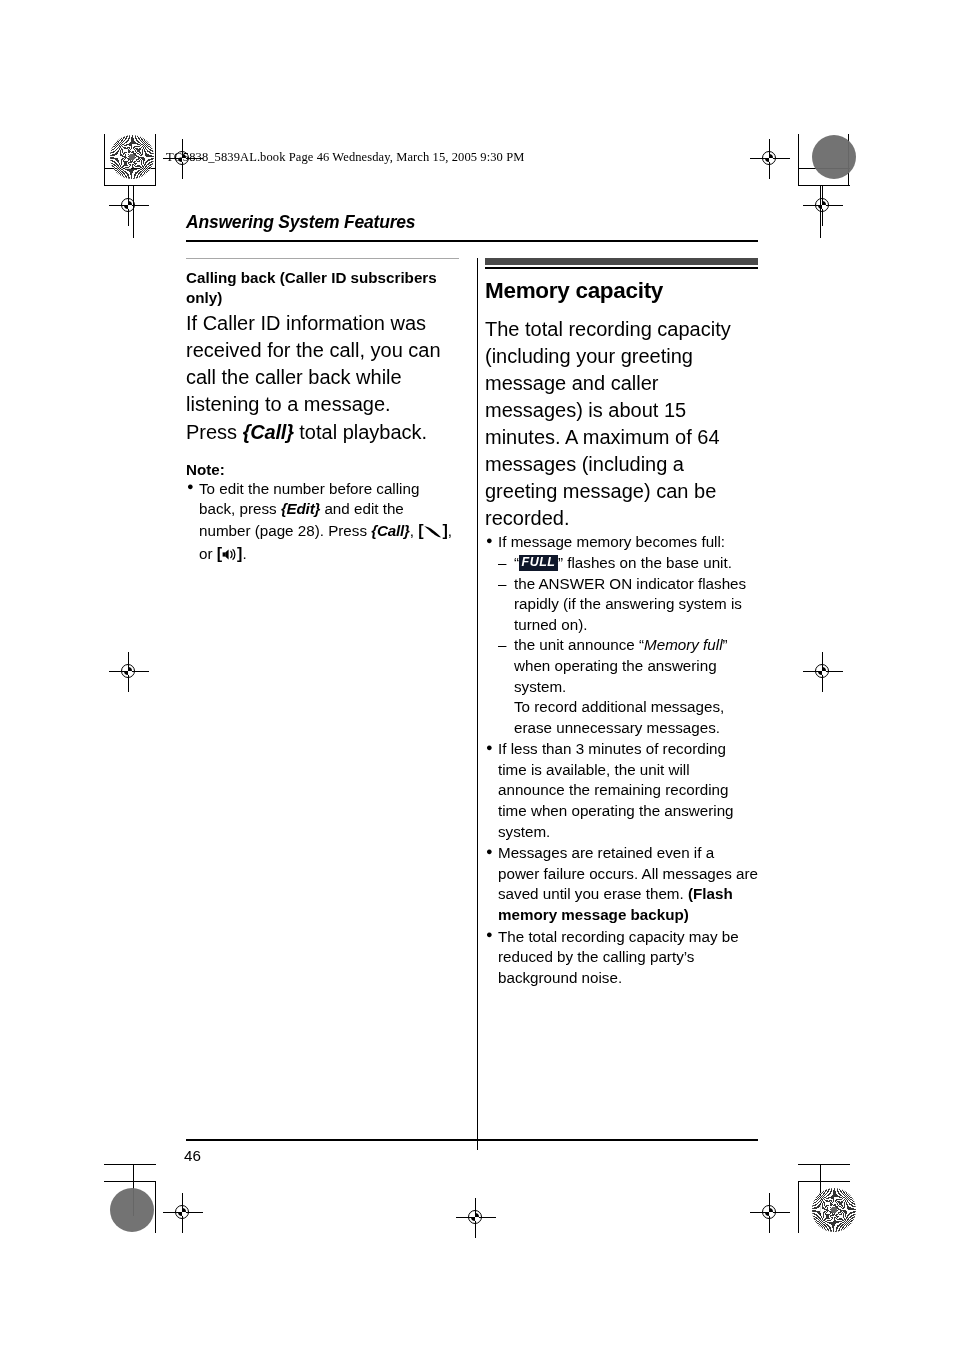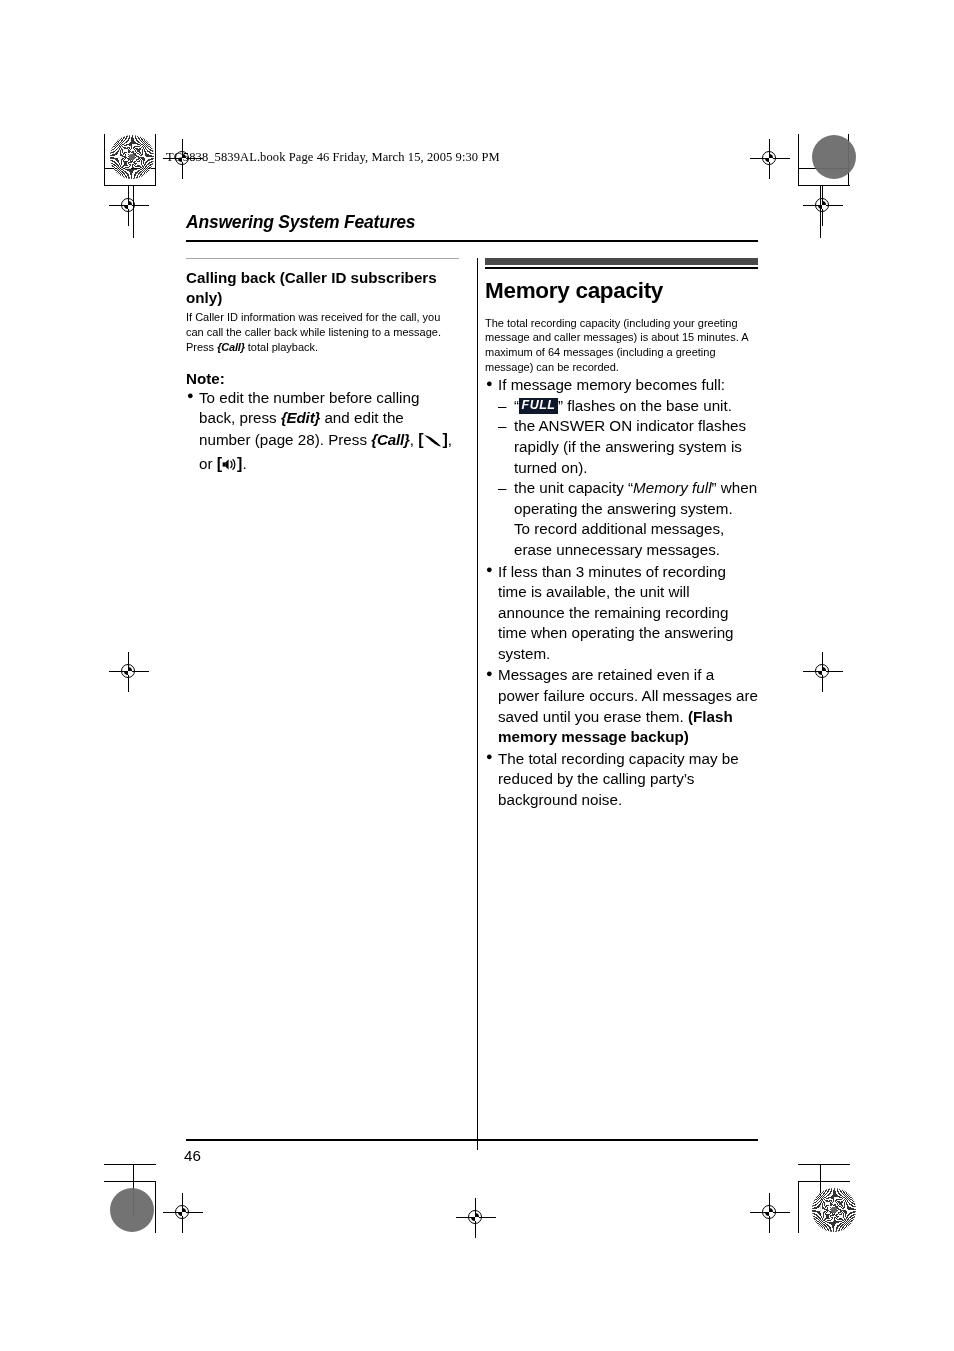--- a/index.html
+++ b/index.html
@@ -152,21 +152,21 @@
     margin: 0 0 1px 0;
   }
   .sec-head-big {
     font-size: 22.5px;
     font-weight: bold;
     letter-spacing: -0.3px;
     margin: 0 0 12px 0;
     line-height: 1.2;
   }
   p.body {
-    font-size: 11px;
+    font-size: 20px;
     line-height: 1.355;
     margin: 0;
   }
   p.body + p.body { margin-top: 0; }
   .note-label {
     font-size: 15.2px;
     font-weight: bold;
     margin: 15px 0 1px 0;
   }
 
@@ -332,21 +332,21 @@
       <div class="ring"></div>
       <div class="pie"></div>
   </div>
   <div class="reg-target" style="left:463px; top:1205px;">
     <div class="hbar"></div>
       <div class="vbar"></div>
       <div class="ring"></div>
       <div class="pie"></div>
   </div>
 
-  <div class="filehead">TG5838_5839AL.book  Page 46  Friday, March 15, 2005  9:30 PM</div>
+  <div class="filehead">TG5838_5839AL.book  Page 46  Wednesday, March 15, 2005  9:30 PM</div>
 
   <div class="content">
 
     <h1 class="chapter-title">Answering System Features</h1>
     <div class="chapter-rule"></div>
 
     <div class="columns">
       <div class="col-divider"></div>
 
       <div class="col-left">
@@ -389,21 +389,21 @@
           <li>
             <span class="bul">●</span><span>If message memory becomes full:</span>
             <ul class="dashes">
               <li>
                 <span class="dsh">–</span><span>“</span><span class="lcd">FULL</span><span>” flashes on the base unit.</span>
               </li>
               <li>
                 <span class="dsh">–</span><span>the ANSWER ON indicator flashes rapidly (if the answering system is turned on).</span>
               </li>
               <li>
-                <span class="dsh">–</span><span>the unit capacity “</span><i class="em">Memory full</i><span>” when operating the answering system.</span>
+                <span class="dsh">–</span><span>the unit announce “</span><i class="em">Memory full</i><span>” when operating the answering system.</span>
               </li>
             </ul>
             <div class="sub-indent">To record additional messages, erase unnecessary messages.</div>
           </li>
 
           <li>
             <span class="bul">●</span><span>If less than 3 minutes of recording time is available, the unit will announce the remaining recording time when operating the answering system.</span>
           </li>
 
           <li>

